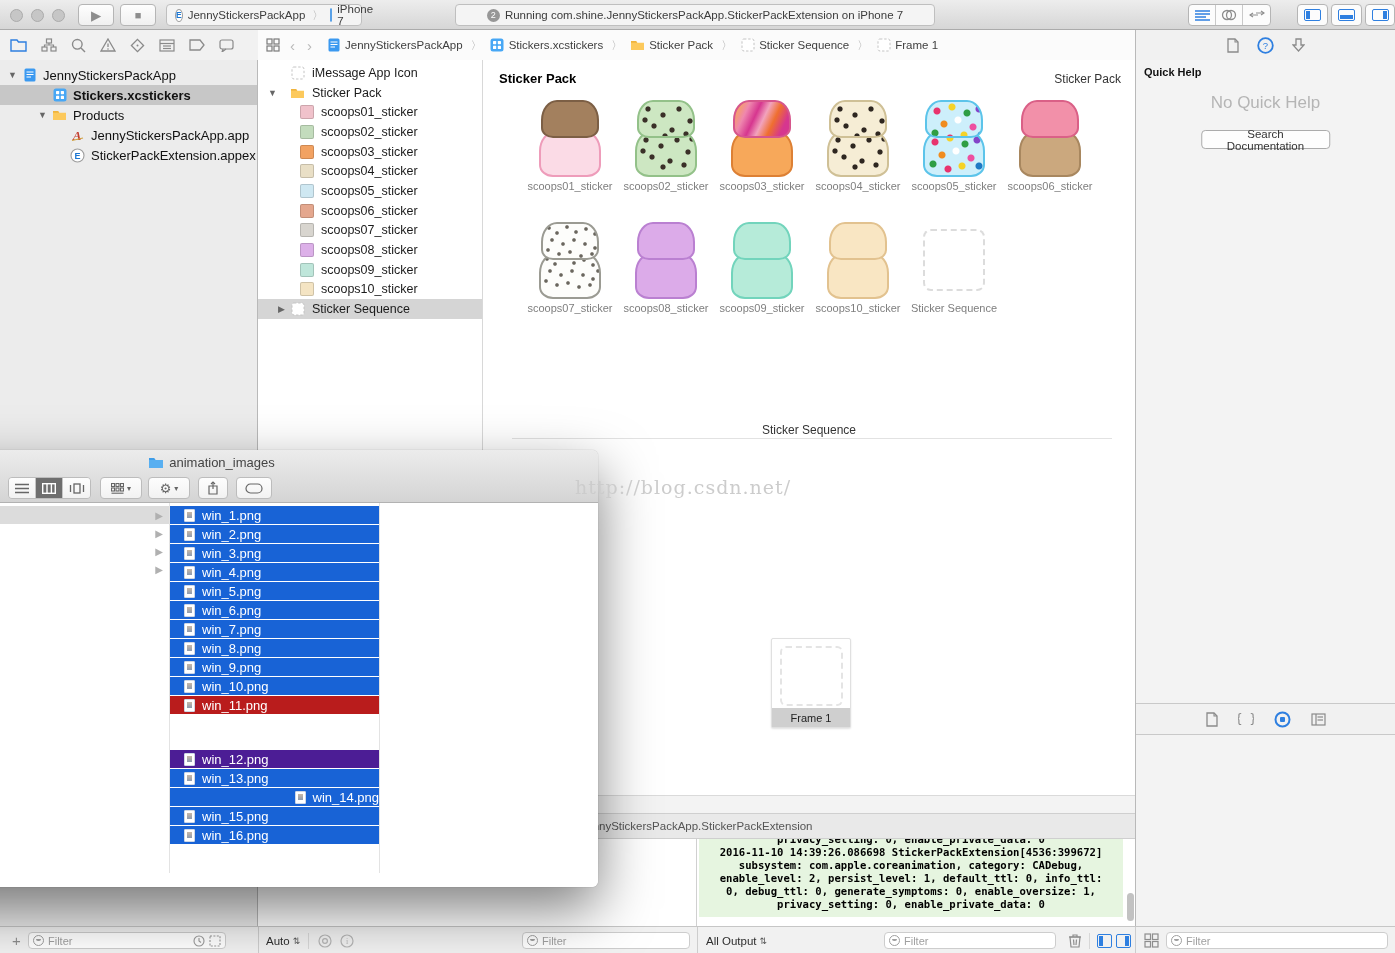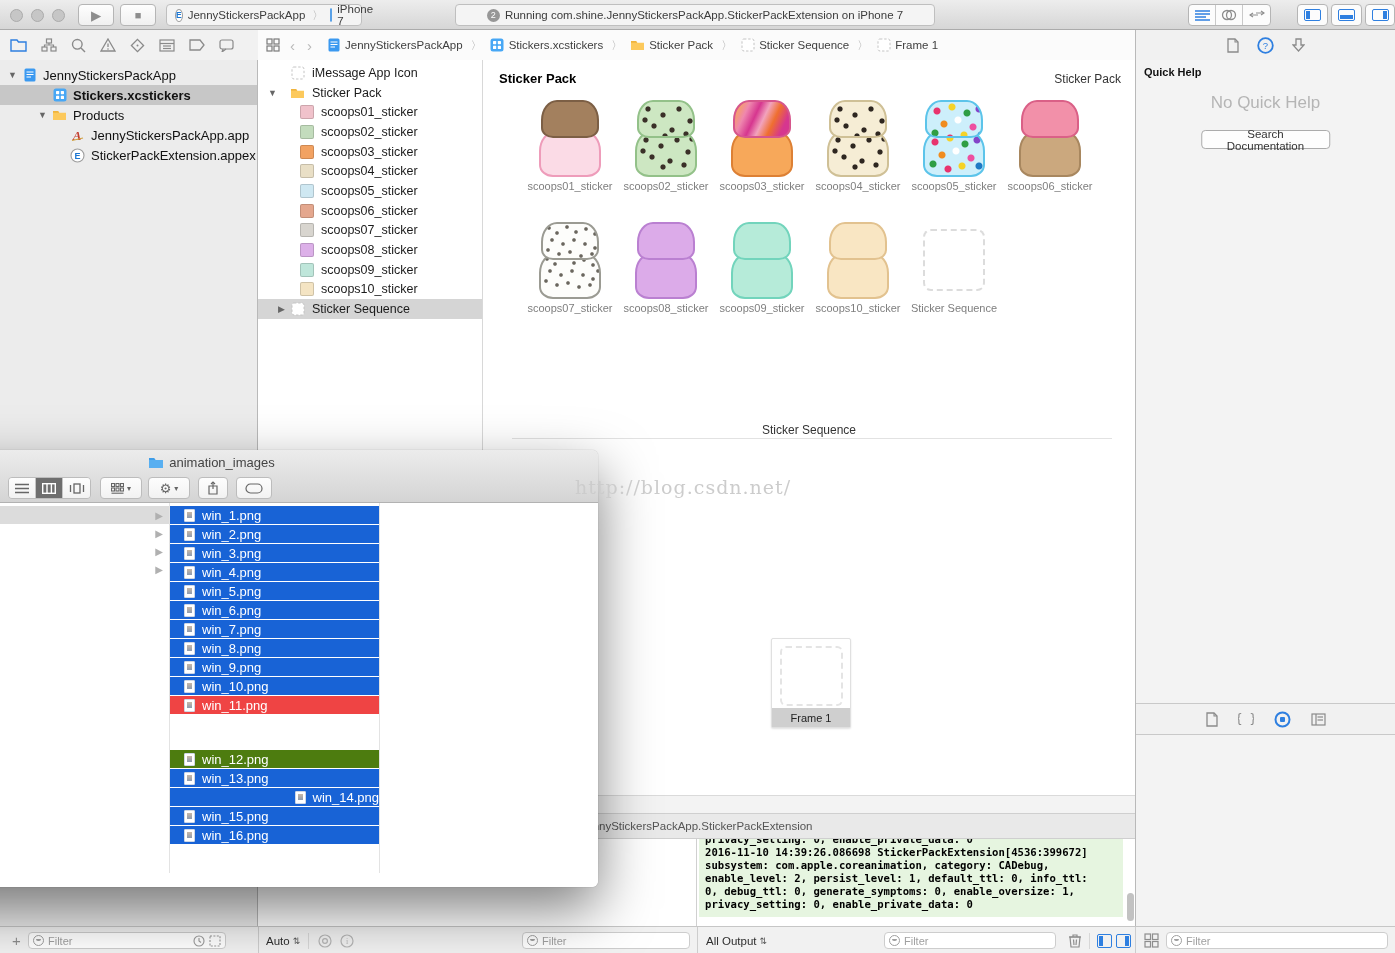--- a/index.html
+++ b/index.html
@@ -66,21 +66,21 @@
   .dropzone { position:absolute; left:248px; top:391px; width:162px; height:176px; border:2px dashed #d6d6d6; border-radius:8px;
     display:flex; align-items:center; justify-content:center; text-align:center; font-size:12px; color:#9a9a9a; padding:0 20px; line-height:16px; }
   .frame-card { position:absolute; left:288px; top:578px; width:80px; height:90px; background:#fff; border:1px solid #e0e0e0; border-radius:2px; box-shadow:0 1px 2px rgba(0,0,0,.12); }
   .frame-dash { position:absolute; left:8px; top:7px; width:63px; height:60px; border:2px dashed #e4e4e4; border-radius:6px; }
   .frame-label { position:absolute; left:0; bottom:0; width:100%; height:19px; background:#cfcfcf; font-size:11px; color:#222; display:flex; align-items:center; justify-content:center; }
 
   .dbg-strip { position:absolute; left:0; top:735px; width:877px; height:18px; background:#f3f3f3; border-top:1px solid #dadada; }
   .dbg-procbar { position:absolute; left:0; top:753px; width:877px; height:26px; background:#e9e9e9; border-top:1px solid #cfcfcf; border-bottom:1px solid #cfcfcf;
     font-size:11.5px; color:#555; display:flex; align-items:center; justify-content:center; }
   .dbg-vars { position:absolute; left:0; top:779px; width:439px; height:87px; background:#fff; border-right:1px solid #d0d0d0; }
-  .dbg-console { position:absolute; left:439px; top:779px; width:438px; height:87px; background:#fff; overflow:hidden; }
+  .dbg-console { position:absolute; left:439px; top:779px; width:438px; height:87px; background:#fff; overflow:hidden;text-align:center; }
   .console-green { position:absolute; left:2px; top:0; width:424px; height:78px; background:#e6f5e0; overflow:hidden; }
   .console-text { margin-top:-7px; padding:1px 6px; font-family:"DejaVu Sans Mono", monospace; font-size:10.6px; font-weight:bold; line-height:12.9px; color:#000; white-space:pre-wrap; }
   .console-scroll { position:absolute; right:1px; top:54px; width:7px; height:28px; border-radius:4px; background:#c2c2c2; }
 
   .inspector { position:absolute; left:1135px; top:60px; width:260px; height:866px; background:#f3f3f3; border-left:1px solid #b9b9b9; }
   .qh-title { position:absolute; left:8px; top:6px; font-size:11px; font-weight:bold; color:#111; }
   .qh-none { position:absolute; left:0; top:33px; width:100%; text-align:center; font-size:17px; color:#b5b5b5; }
   .qh-btn { position:absolute; left:50%; transform:translateX(-50%); top:70px; height:19px; padding:0 10px; border:1px solid #ababab;
     border-radius:4px; background:#fdfdfd; font-size:11.5px; color:#333; display:flex; align-items:center; }
   .lib-tabs { position:absolute; left:0; top:643px; width:100%; height:32px; background:#f1f1f1; border-top:1px solid #c9c9c9; border-bottom:1px solid #c9c9c9;
@@ -883,25 +883,25 @@
             <span>win_8.png</span>
           </div>
           <div class="file-row" style="background: rgb(24, 99, 214);">
             <span class="png-ic"></span>
             <span>win_9.png</span>
           </div>
           <div class="file-row" style="background: rgb(24, 99, 214);">
             <span class="png-ic"></span>
             <span>win_10.png</span>
           </div>
-          <div class="file-row" style="background: #ef4444; padding-left: 14px;">
+          <div class="file-row" style="background: #b91c1c; padding-left: 14px;">
             <span class="png-ic"></span>
             <span>win_11.png</span>
           </div>
-          <div class="file-row" style="background: #4d7c0f; margin-top: 36px;">
+          <div class="file-row" style="background: #4c1d95; margin-top: 36px;">
             <span class="png-ic"></span>
             <span>win_12.png</span>
           </div>
           <div class="file-row" style="background: rgb(24, 99, 214);">
             <span class="png-ic"></span>
             <span>win_13.png</span>
           </div>
           <div class="file-row" style="background: rgb(24, 99, 214); justify-content: flex-end;">
             <span class="png-ic"></span>
             <span>win_14.png</span>

